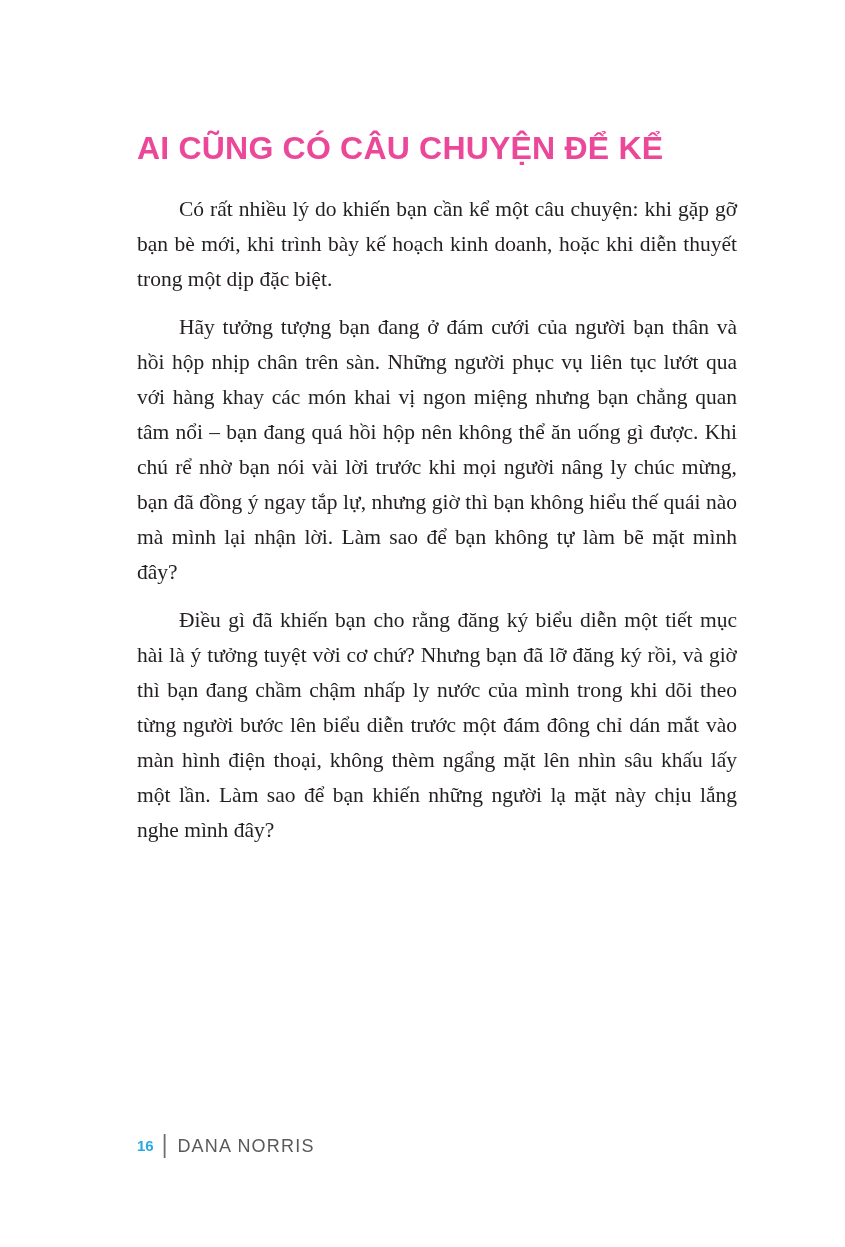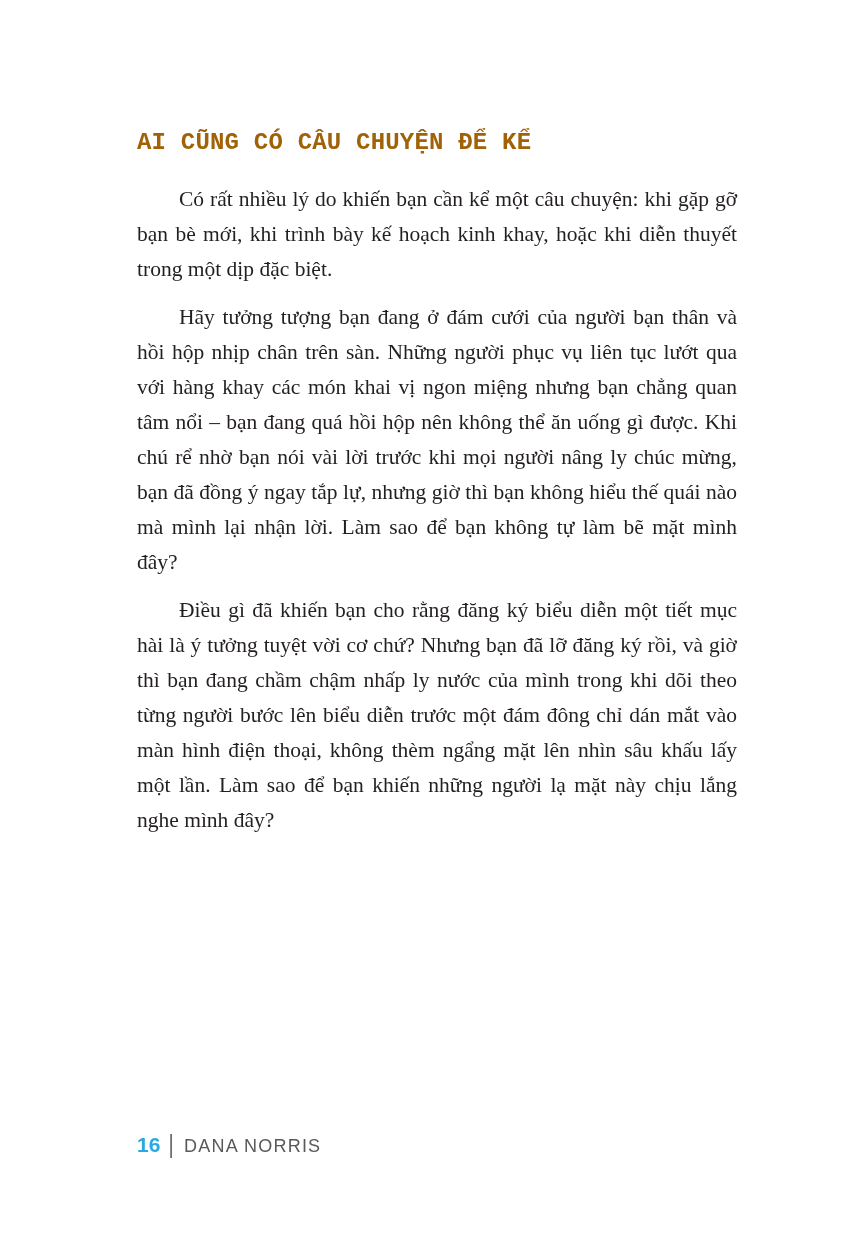--- a/index.html
+++ b/index.html
@@ -16,25 +16,25 @@
     overflow: hidden;
     font-family: "Liberation Serif", serif;
   }
   .content {
     position: absolute;
     left: 137px;
     top: 128px;
     width: 600px;
   }
   .heading {
-    font-family: Liberation Mono, monospace;
+    font-family: Liberation Sans, sans-serif;
     font-weight: 700;
-    font-size: 24px;
+    font-size: 32px;
     letter-spacing: 0.2px;
-    color: #a16207;
+    color: #ec4899;
     margin: 0 0 24px 0;
     line-height: 1.25;
   }
   .body-text p {
     font-family: "Liberation Serif", serif;
     font-size: 21.5px;
     line-height: 35px;
     color: #231f20;
     text-align: justify;
     text-indent: 42px;
@@ -47,21 +47,21 @@
     position: absolute;
     left: 137px;
     top: 1132px;
     display: flex;
     align-items: center;
     font-family: "Liberation Sans", sans-serif;
   }
   .page-number {
     color: #29a9e1;
     font-weight: 700;
-    font-size: 21px;
+    font-size: 15px;
   }
   .footer-sep {
     color: #6d6e71;
     font-weight: 300;
     font-size: 22px;
     margin: 0 10px 0 8px;
     transform: scaleY(1.15);
   }
   .author {
     color: #58595b;
@@ -71,21 +71,21 @@
     padding-top: 2px;
   }
 </style>
 </head>
 <body>
 
 <div class="page">
   <div class="content">
     <h1 class="heading">AI CŨNG CÓ CÂU CHUYỆN ĐỂ KỂ</h1>
     <div class="body-text">
-      <p>Có rất nhiều lý do khiến bạn cần kể một câu chuyện: khi gặp gỡ bạn bè mới, khi trình bày kế hoạch kinh khay, hoặc khi diễn thuyết trong một dịp đặc biệt.</p>
+      <p>Có rất nhiều lý do khiến bạn cần kể một câu chuyện: khi gặp gỡ bạn bè mới, khi trình bày kế hoạch kinh doanh, hoặc khi diễn thuyết trong một dịp đặc biệt.</p>
       <p>Hãy tưởng tượng bạn đang ở đám cưới của người bạn thân và hồi hộp nhịp chân trên sàn. Những người phục vụ liên tục lướt qua với hàng khay các món khai vị ngon miệng nhưng bạn chẳng quan tâm nổi – bạn đang quá hồi hộp nên không thể ăn uống gì được. Khi chú rể nhờ bạn nói vài lời trước khi mọi người nâng ly chúc mừng, bạn đã đồng ý ngay tắp lự, nhưng giờ thì bạn không hiểu thế quái nào mà mình lại nhận lời. Làm sao để bạn không tự làm bẽ mặt mình đây?</p>
       <p>Điều gì đã khiến bạn cho rằng đăng ký biểu diễn một tiết mục hài là ý tưởng tuyệt vời cơ chứ? Nhưng bạn đã lỡ đăng ký rồi, và giờ thì bạn đang chầm chậm nhấp ly nước của mình trong khi dõi theo từng người bước lên biểu diễn trước một đám đông chỉ dán mắt vào màn hình điện thoại, không thèm ngẩng mặt lên nhìn sâu khấu lấy một lần. Làm sao để bạn khiến những người lạ mặt này chịu lắng nghe mình đây?</p>
     </div>
   </div>
 
   <div class="footer">
     <span class="page-number">16</span>
     <span class="footer-sep">|</span>
     <span class="author">DANA NORRIS</span>
   </div>

